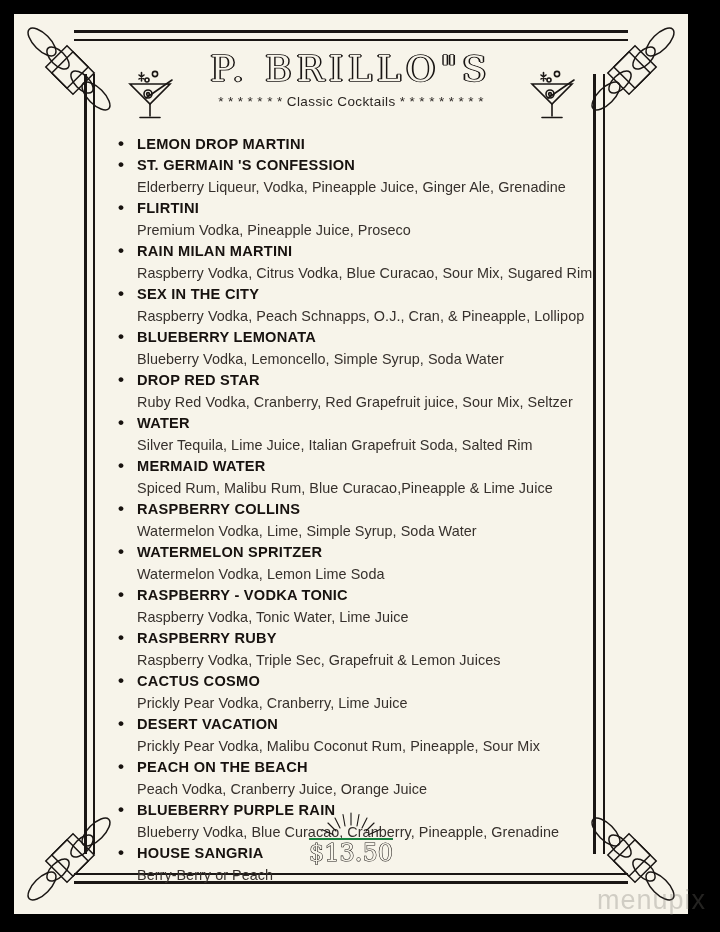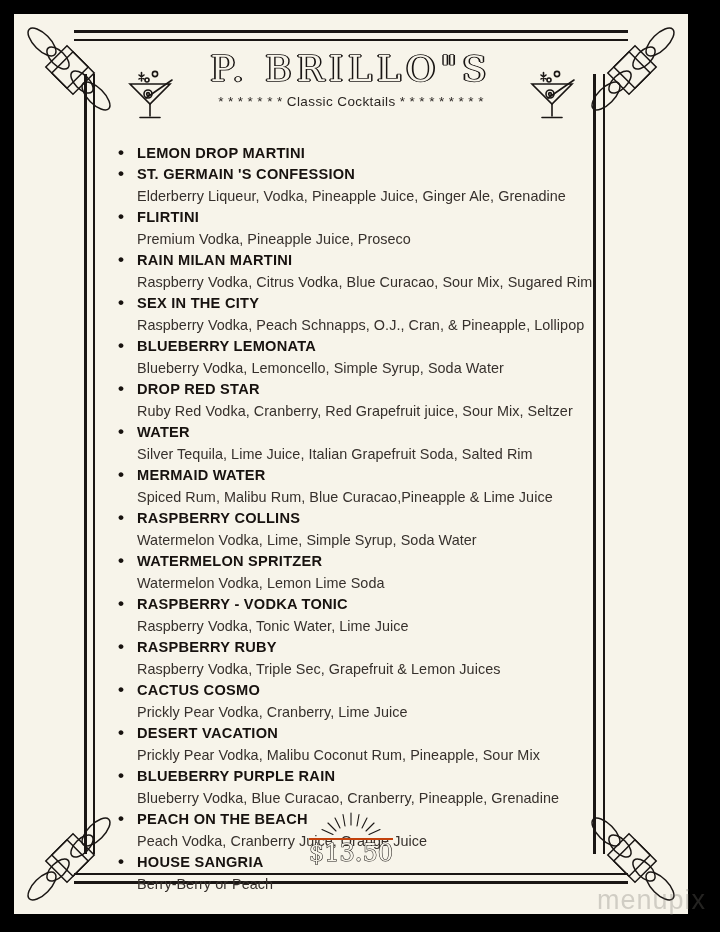--- a/index.html
+++ b/index.html
@@ -78,21 +78,20 @@
   .glass-icon { position:absolute; width:56px; height:62px; }
   #glass-left  { left:108px; top:48px; }
   #glass-right { right:108px; top:48px; }
   .glass-icon svg { display:block; width:100%; height:100%; }
 
   
   #cocktail-list {
     position:absolute;
     left:100px; right:64px; top:120px;
     list-style:none;
-    margin-top:9px;
   }
   .cocktail-item { margin:0 0 0 0; }
   .cocktail-name {
     position:relative;
     font-size:14.6px;
     font-weight:bold;
     color:#17120F;
     letter-spacing:0.25px;
     line-height:21px;
     padding-left:23px;
@@ -124,21 +123,21 @@
   }
   #price-burst { display:block; margin:0 auto; width:78px; height:30px; }
   #price-amount {
     display:inline-block;
     font-family:"DejaVu Serif", serif;
     font-size:24px;
     letter-spacing:0px;
     color:#F7F4EA;
     -webkit-text-stroke:1.1px #1A1614;
     paint-order:stroke fill;
-    border-top:2px solid #c2410c;
+    border-top:2px solid #15803d;
     padding-top:1px;
     margin-top:-4px;
     line-height:1.05;
   }
   
   #watermark {
     position:absolute;
     right:14px; bottom:16px;
     font-size:27px;
     letter-spacing:1px;
@@ -304,26 +303,26 @@
         </li>
         <li class="cocktail-item">
           <div class="cocktail-name">CACTUS COSMO</div>
           <div class="cocktail-ingredients">Prickly Pear Vodka, Cranberry, Lime Juice</div>
         </li>
         <li class="cocktail-item">
           <div class="cocktail-name">DESERT VACATION</div>
           <div class="cocktail-ingredients">Prickly Pear Vodka, Malibu Coconut Rum, Pineapple, Sour Mix</div>
         </li>
         <li class="cocktail-item">
+          <div class="cocktail-name">PEACH ON THE BEACH</div>
+          <div class="cocktail-ingredients">Peach Vodka, Cranberry Juice, Orange Juice</div>
+        </li>
+        <li class="cocktail-item">
           <div class="cocktail-name">BLUEBERRY PURPLE RAIN</div>
           <div class="cocktail-ingredients">Blueberry Vodka, Blue Curacao, Cranberry, Pineapple, Grenadine</div>
-        </li>
-        <li class="cocktail-item">
-          <div class="cocktail-name">PEACH ON THE BEACH</div>
-          <div class="cocktail-ingredients">Peach Vodka, Cranberry Juice, Orange Juice</div>
         </li>
         <li class="cocktail-item">
           <div class="cocktail-name">HOUSE SANGRIA</div>
           <div class="cocktail-ingredients"> Berry-Berry or Peach</div>
         </li>
       </ul>
 
     <div id="price-block">
       <svg id="price-burst" viewBox="0 0 78 30">
         <g stroke="#1A1614" stroke-width="1.1" stroke-linecap="round" fill="none">

